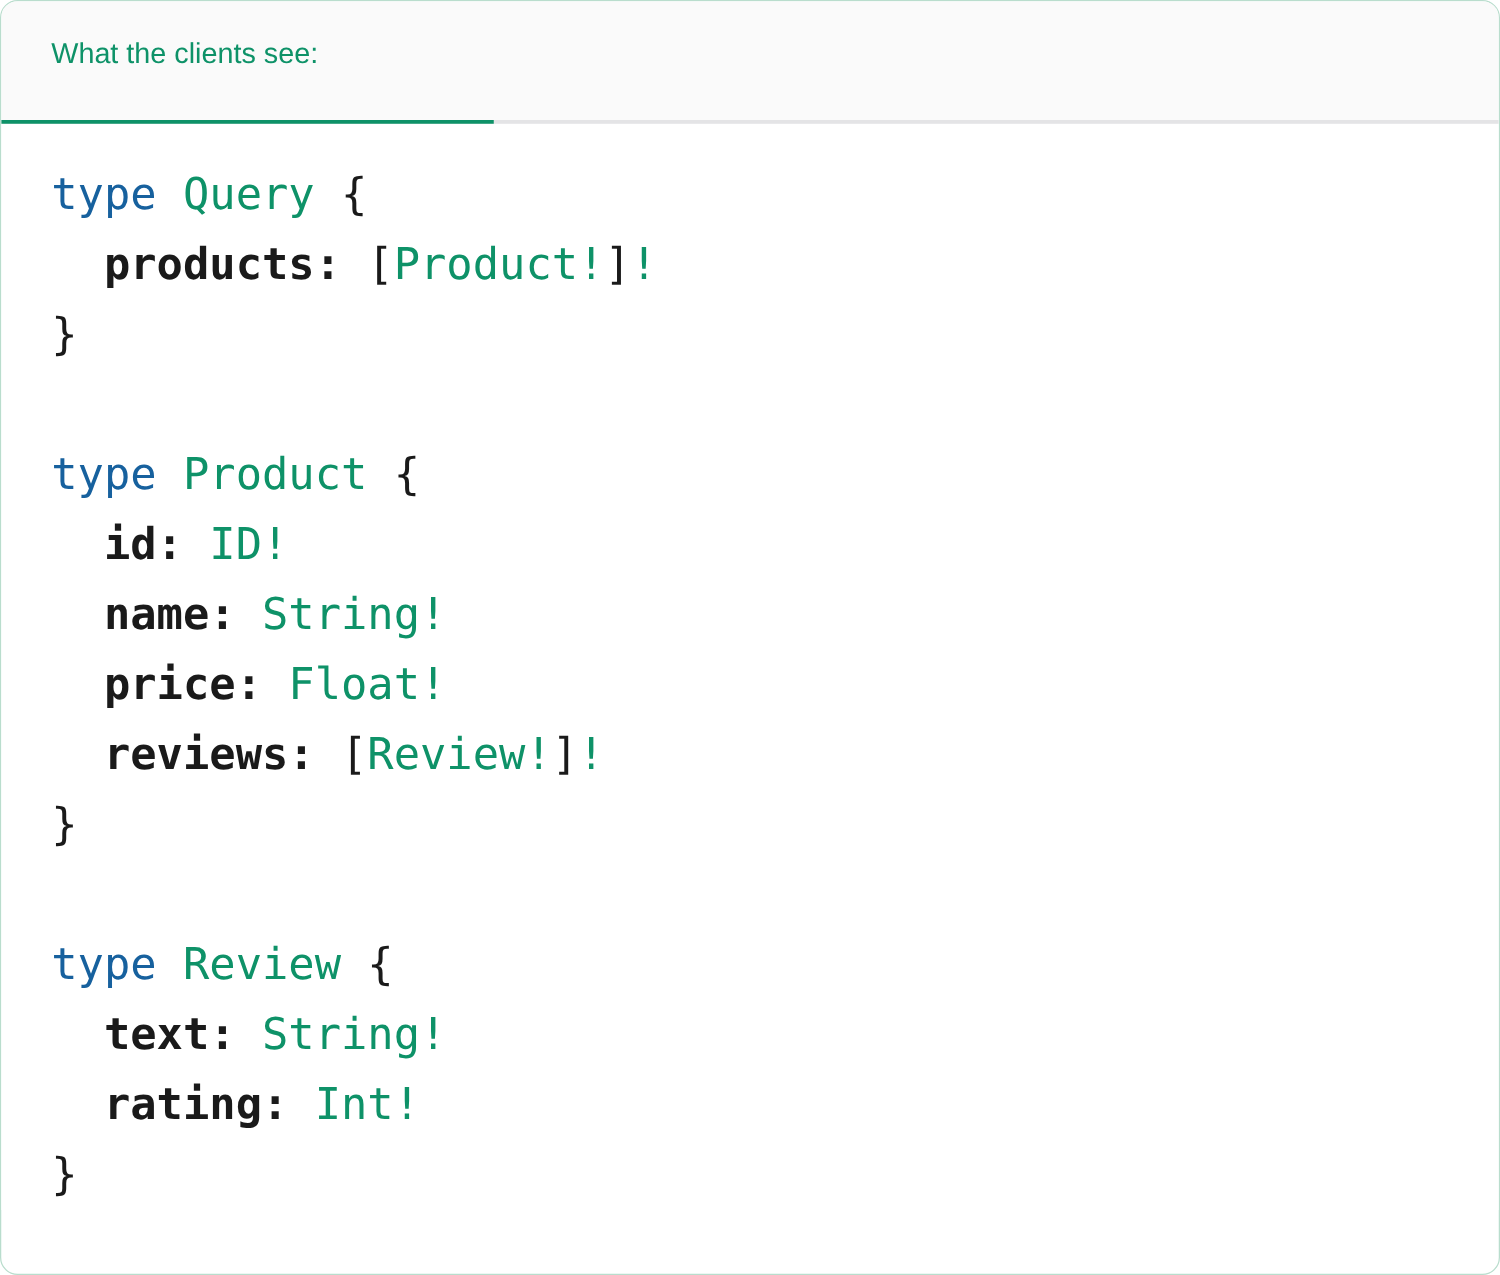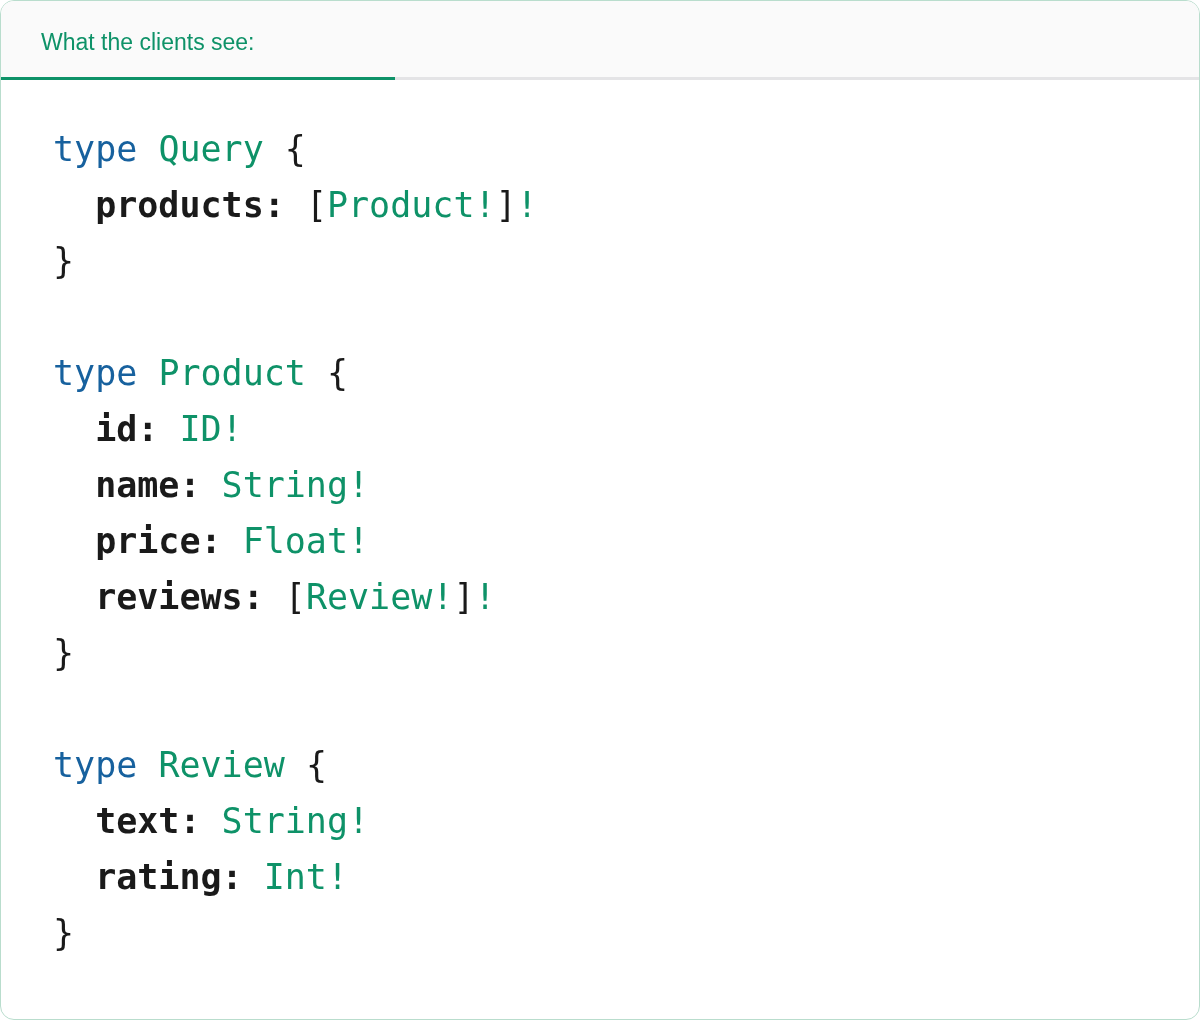--- a/index.html
+++ b/index.html
@@ -23,21 +23,21 @@
     background: #ffffff;
     border: 1px solid #b9ddcd;
     border-radius: 14px;
     overflow: hidden;
   }
 
   
   .tabbar {
     position: relative;
     box-sizing: border-box;
-    height: 79px;
+    height: 98px;
     background: #fafafa;
     border-bottom: 3px solid #e4e4e6;
     display: flex;
     align-items: flex-start;
   }
   .tab {
     box-sizing: border-box;
     height: 98px;
     width: 394px;
     padding: 30px 0 0 40px;
@@ -70,21 +70,21 @@
     padding: 29px 0 0 40px;
     background: #ffffff;
   }
   .code {
     font-family: "DejaVu Sans Mono", "Liberation Mono", monospace;
     font-size: 35px;
     line-height: 56px;
     letter-spacing: 0;
     color: #1a1a1a;
     white-space: pre;
-    margin: 12px;
+    margin: 0;
     tab-size: 2;
   }
   .line {
     white-space: pre;
     min-height: 56px;
   }
   .line.blank {
     height: 56px;
   }
 

